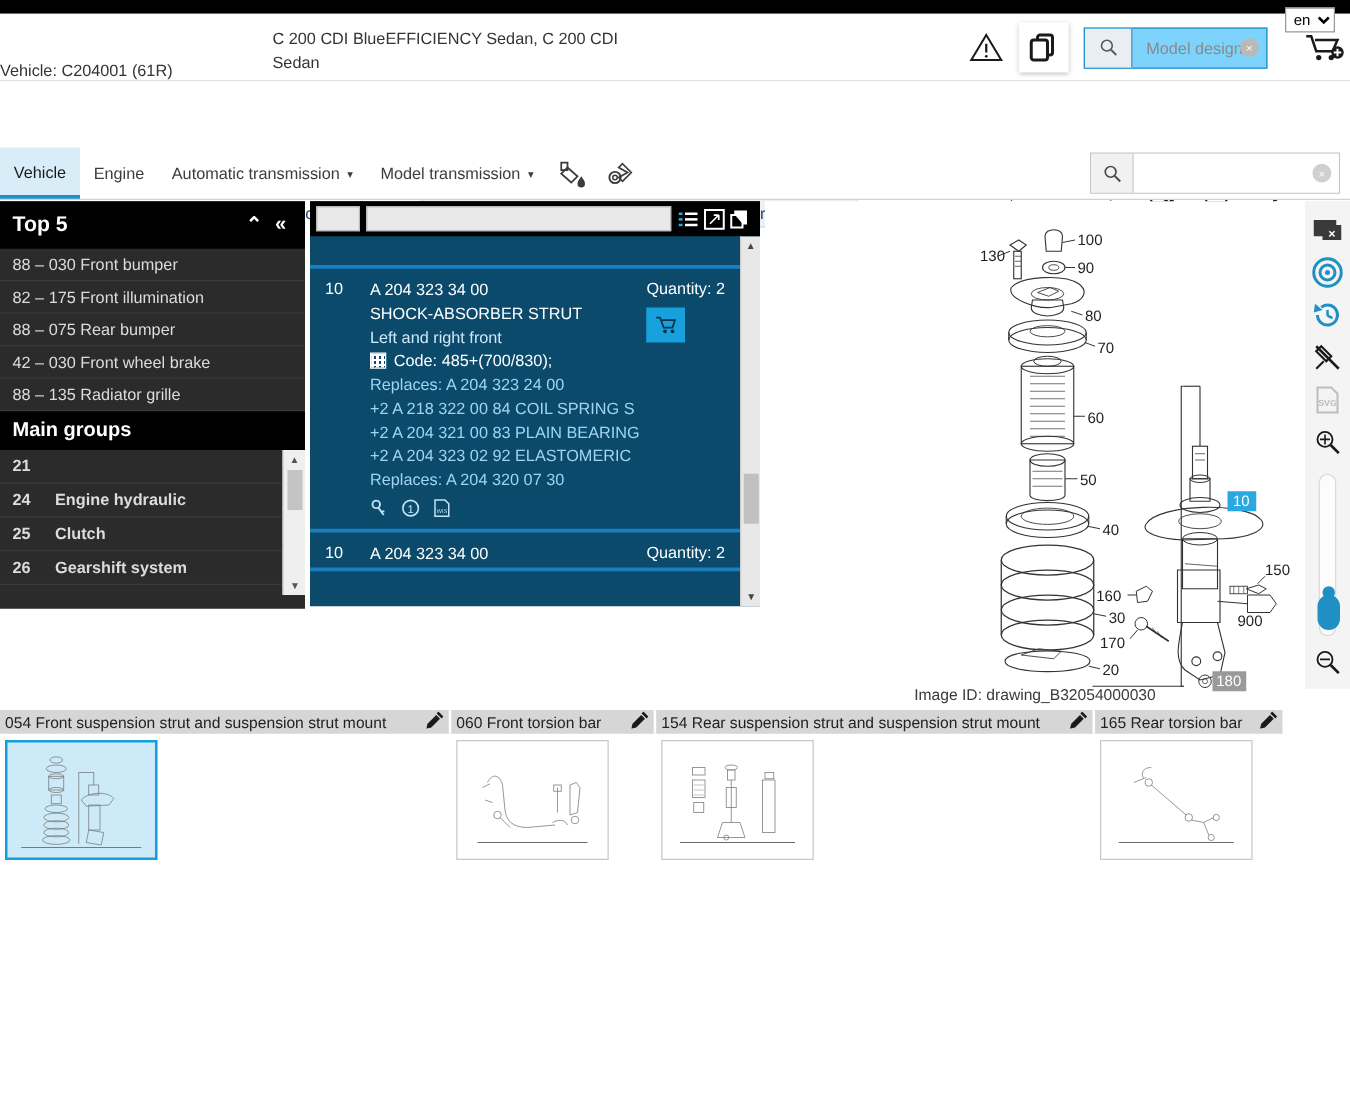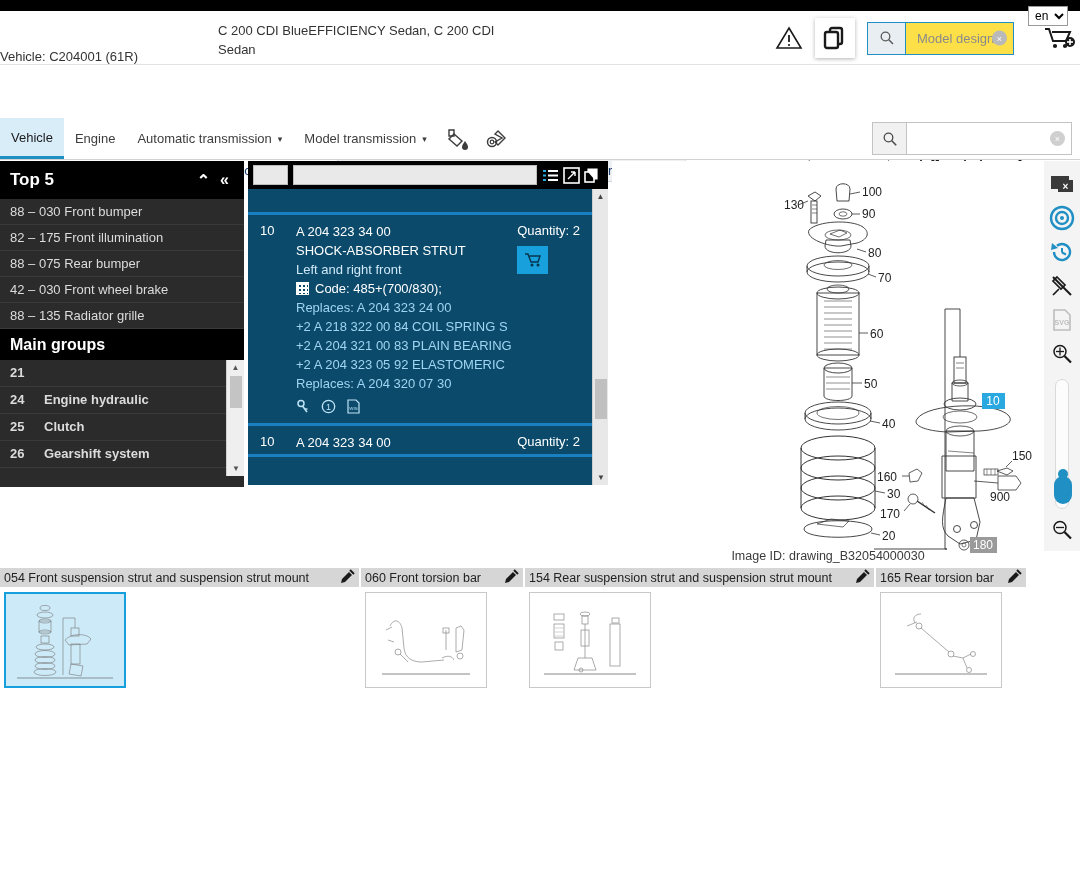--- a/index.html
+++ b/index.html
@@ -48,21 +48,21 @@
     width: 40px; height: 40px; background: #fff;
     box-shadow: 0 1px 4px rgba(0,0,0,0.30);
     display: flex; align-items: center; justify-content: center;
     margin-left: 6px;
   }
   .modelsearch {
     margin-left: 12px;
     width: 147px; height: 33px;
     display: flex; align-items: stretch;
     border: 1px solid #1f8fc4;
-    background: #fde047;
+    background: #7dd3fc;
   }
   .modelsearch .ms-btn {
     width: 38px; background: #e9eef2;
     border-right: 1px solid #1f8fc4;
     display: flex; align-items: center; justify-content: center;
   }
   .modelsearch .ms-inp {
     flex: 1; display: flex; align-items: center;
     padding-left: 9px; position: relative;
   }
@@ -581,21 +581,21 @@
             <div class="pline num">A 204 323 34 00</div>
             <div class="pline desc">SHOCK-ABSORBER STRUT</div>
             <div class="pline sub">Left and right front</div>
             <div class="pline code">
               <span class="code-ico"></span>
               <span>Code: 485+(700/830);</span>
             </div>
             <div class="pline link">Replaces: A 204 323 24 00</div>
             <div class="pline link">+2 A 218 322 00 84 COIL SPRING S</div>
             <div class="pline link">+2 A 204 321 00 83 PLAIN BEARING</div>
-            <div class="pline link">+2 A 204 323 05 92 ELASTOMERIC</div>
+            <div class="pline link">+2 A 204 323 02 92 ELASTOMERIC</div>
             <div class="pline link">Replaces: A 204 320 07 30</div>
             <div class="prow-icons">
               <span class="icon-btn">
                 <svg width="15" height="15" viewBox="0 0 15 15">
                     <circle cx="5" cy="4.5" r="3" fill="none" stroke="#bfe4f7" stroke-width="1.5"></circle>
                     <path d="M6.5 7 L11 13" stroke="#bfe4f7" stroke-width="1.5"></path>
                     <path d="M9 10 h2.5" stroke="#bfe4f7" stroke-width="1.4"></path>
                   </svg>
               </span>
               <span class="icon-btn">

